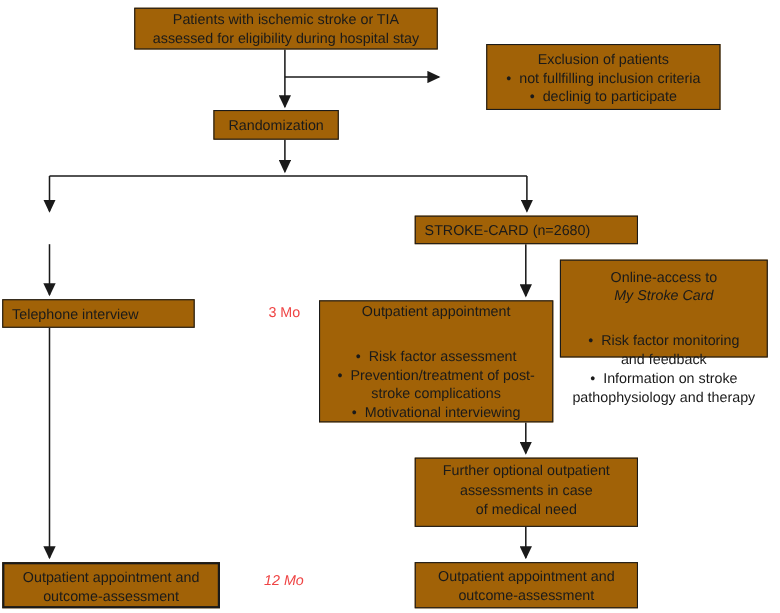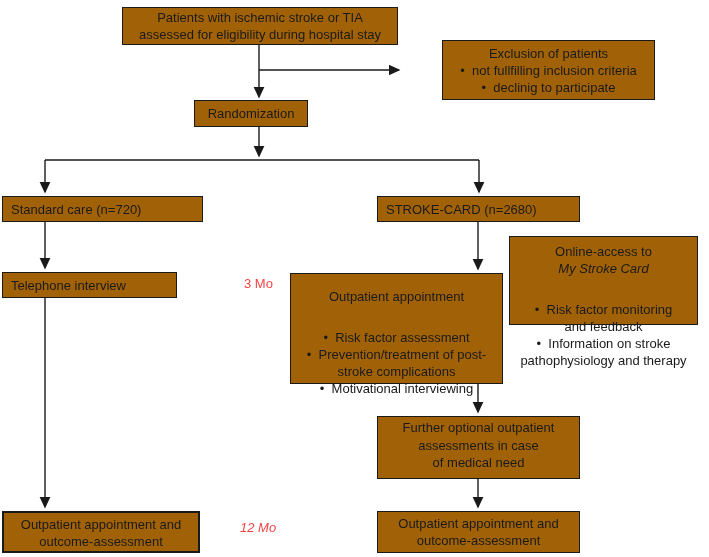--- a/index.html
+++ b/index.html
@@ -72,29 +72,28 @@
 
   <div class="node center pre" style="left:122px; top:7px; width:276px; height:38px; padding-top:1px;">Patients with ischemic stroke or TIA
 assessed for eligibility during hospital stay</div>
 
   <div class="node center pre" style="left:403px; top:40px; width:213px; height:60px; padding-top:4px;margin-left:39px;">Exclusion of patients
 •  not fullfilling inclusion criteria
 •  declinig to participate</div>
 
   <div class="node center vcenter" style="left:194px; top:100px; width:114px; height:27px; justify-content:center;">Randomization</div>
 
-  <div class="node vcenter lpad" style="left:2px; top:196px; width:201px; height:26px;">Standard care (n=720)</div>
 
   <div class="node vcenter lpad" style="left:377px; top:196px; width:203px; height:26px;">STROKE-CARD (n=2680)</div>
 
   <div class="node vcenter lpad" style="left:2px; top:272px; width:175px; height:26px;">Telephone interview</div>
 
   <span class="timeline-label" style="left:244px; top:276px;">3 Mo</span>
 
-  <div class="node center" style="left:290px; top:273px; width:213px; height:111px; padding-top:14px;">
+  <div class="node center" style="left:290px; top:273px; width:213px; height:111px; padding-top:0;">
     <span class="node-title">Outpatient appointment</span>
     <div class="pre bullet-block">•  Risk factor assessment
 •  Prevention/treatment of post-
 stroke complications
 •  Motivational interviewing</div>
   </div>
 
   <div class="node center" style="left:509px; top:236px; width:189px; height:89px; padding-top:6px;">
     <span class="node-title">Online-access to</span>
     <span class="node-title-italic">My Stroke Card</span>

